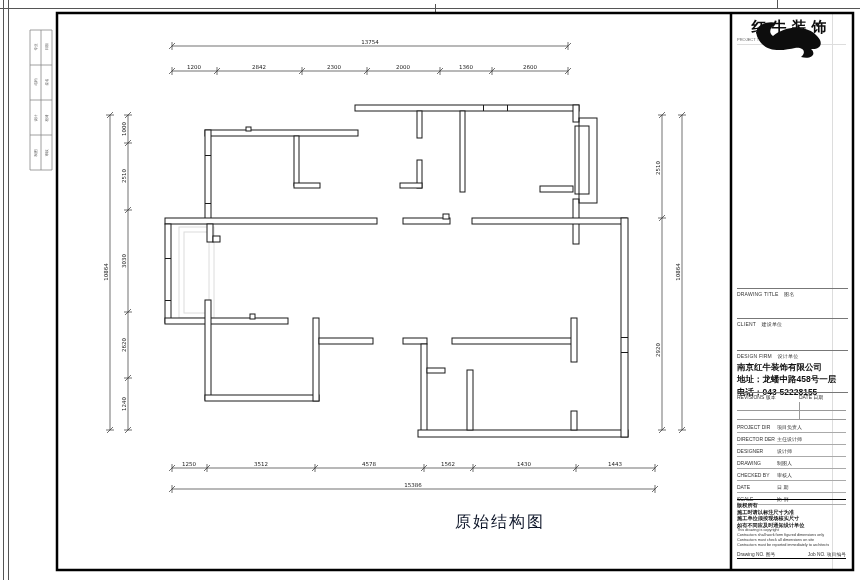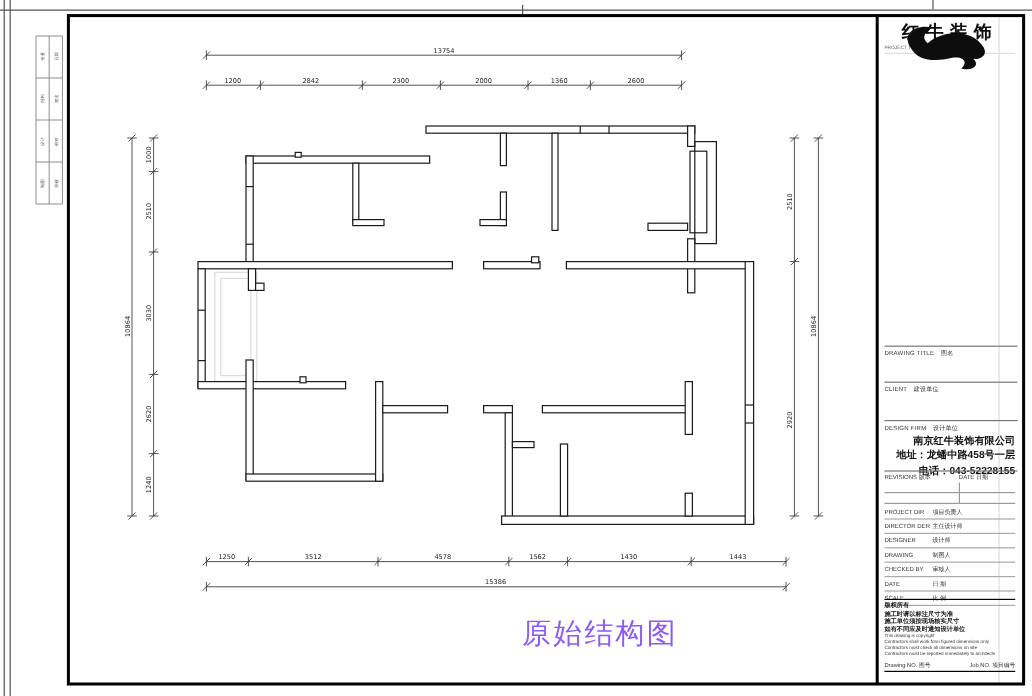--- a/index.html
+++ b/index.html
@@ -6,34 +6,34 @@
   #sheet{position:relative;width:860px;height:580px;background:#ffffff;overflow:hidden;
          font-family:"Liberation Sans","DejaVu Sans",sans-serif;color:#222;}
   svg{position:absolute;left:0;top:0;}
   
   .tb{position:absolute;left:737px;width:109px;}
   .cap{font-size:5px;color:#333;letter-spacing:.2px;white-space:nowrap;}
   .cap .zh{margin-left:4px;}
   .rule{position:absolute;left:737px;width:111px;border-top:1px solid #777;height:0;}
   .brand{font-size:15px;font-weight:bold;letter-spacing:5px;color:#0d0d0d;text-align:center;white-space:nowrap;}
   .brand-sub{font-size:4px;color:#666;text-align:left;border-bottom:1px solid #ddd;padding-bottom:2px;white-space:nowrap;}
-  .company{font-size:8.5px;font-weight:bold;color:#111;text-align:right;line-height:1.45;white-space:nowrap;}
+  .company{font-size:8.5px;font-weight:bold;color:#111;text-align:left;line-height:1.45;white-space:nowrap;}
   .rev-head{display:flex;font-size:5px;color:#333;}
   .rev-head .left{width:62px;}
   .rev-table{position:absolute;left:737px;width:109px;}
   .rev-row{height:8px;border-bottom:1px solid #999;}
   .rev-col{position:absolute;top:0;bottom:0;left:62px;width:0;border-left:1px solid #999;}
   .pers-row{display:flex;height:11px;align-items:center;border-bottom:1px solid #aaa;font-size:5px;color:#333;}
   .pers-row .en{width:40px;}
   .notes{border-top:1.5px solid #000;border-bottom:1px solid #000;padding:2px 0 1px 0;}
   .nzh{font-size:5.2px;font-weight:bold;color:#111;line-height:1.25;white-space:nowrap;}
   .nen{font-size:3.8px;color:#333;line-height:1.3;white-space:nowrap;}
   .docnums{display:flex;justify-content:space-between;font-size:4.8px;color:#333;padding-top:3px;}
   .big-title{position:absolute;left:400px;top:512px;width:200px;text-align:center;
-             font-family:"DejaVu Serif","Liberation Serif",serif;font-size:24px;color:#8b5cf6;letter-spacing:2px;}
+             font-family:"DejaVu Serif","Liberation Serif",serif;font-size:16px;color:#0f172a;letter-spacing:2px;}
   .dimtxt{font-size:5.5px;fill:#222;font-family:"DejaVu Sans",sans-serif;}
   .regtxt{font-size:3.6px;fill:#555;font-family:"DejaVu Sans",sans-serif;}
 </style>
 </head>
 <body>
 
 <div id="sheet">
 
   <svg width="860" height="580" viewBox="0 0 860 580">
     <g stroke="#555" stroke-width="1">

